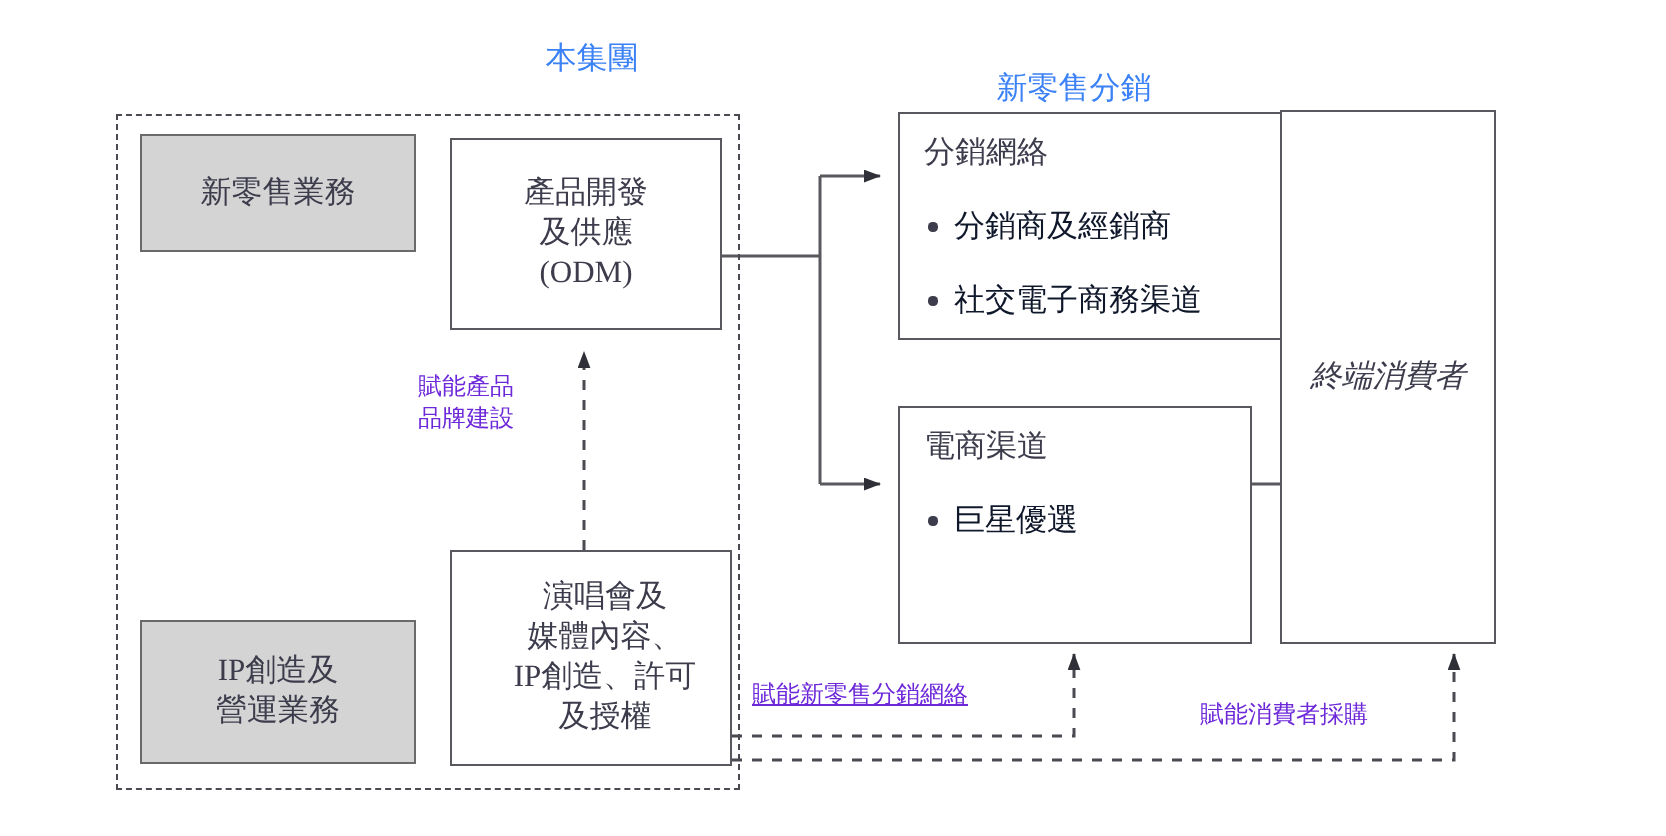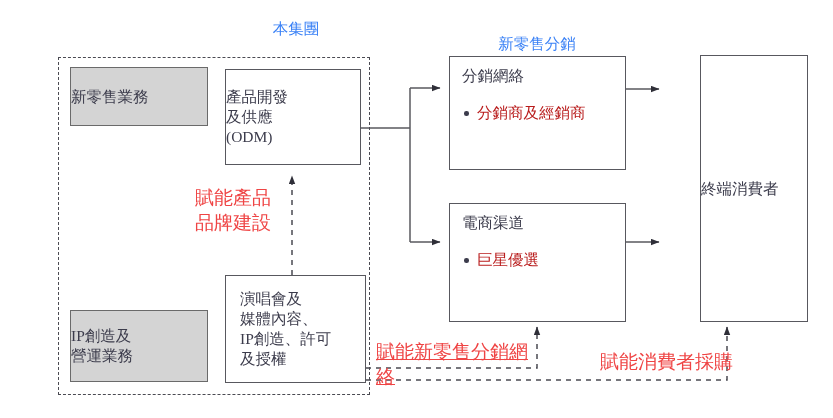--- a/index.html
+++ b/index.html
@@ -32,20 +32,21 @@
     background: #ffffff;
     display: flex;
     flex-direction: column;
     justify-content: center;
   }
   .node.shaded {
     background: #d4d4d4;
     border: 1.4px solid #6a6a6a;
   }
   .node-text {
+    text-align: center;
     line-height: 1.28;
     font-size: 15.5px;
     color: #3c3c4c;
     white-space: pre-line;
   }
 
   .group-box {
     position: absolute;
     box-sizing: border-box;
     border: 1.4px dashed #4a4a52;
@@ -53,39 +54,39 @@
   }
   .group-title {
     position: absolute;
     font-size: 15.5px;
     color: #3b82f6;
     text-align: center;
     white-space: nowrap;
   }
   .edge-label {
     position: absolute;
-    font-size: 19px;
-    color: #ef4444;
+    font-size: 12px;
+    color: #6d28d9;
     line-height: 1.3;
     text-align: center;
     white-space: pre-line;
   }
   .list-title {
     font-size: 15.5px;
     color: #3c3c4c;
     padding: 0 0 0 12px;
   }
   .bullets {
     list-style: none;
     margin: 0;
     padding: 0 0 0 14px;
   }
   .bullets li {
     font-size: 15.5px;
-    color: #b91c1c;
+    color: #0f172a;
     position: relative;
     padding-left: 13px;
     margin-top: 16px;
     white-space: nowrap;
   }
   .bullets li::before {
     content: "";
     position: absolute;
     left: 0;
     top: 8px;
@@ -162,39 +163,40 @@
 營運業務</div>
   </div>
 
   <div class="node" style="left:225px; top:275px; width:141px; height:108px;padding-left:14px;">
     <div class="node-text">演唱會及
 媒體內容、
 IP創造、許可
 及授權</div>
   </div>
 
-  <div class="node left-align" style="left:449px; top:56px; width:177px; height:114px; justify-content:flex-start;">
+  <div class="node left-align" style="left:449px; top:56px; width:192px; height:114px; justify-content:flex-start;">
     <div class="panel-inner">
       <div class="list-title">分銷網絡</div>
       <ul class="bullets">
         <li>分銷商及經銷商</li>
+        <li>社交電子商務渠道</li>
       </ul>
     </div>
   </div>
 
   <div class="node left-align" style="left:449px; top:203px; width:177px; height:119px; justify-content:flex-start;">
     <div class="panel-inner">
       <div class="list-title">電商渠道</div>
       <ul class="bullets">
         <li>巨星優選</li>
       </ul>
     </div>
   </div>
 
-  <div class="node" style="left:700px; top:55px; width:108px; height:267px;">
+  <div class="node" style="left:640px; top:55px; width:108px; height:267px;font-style:italic;">
     <div class="node-text">終端消費者</div>
   </div>
 
   <div class="edge-label" style="left:178px; top:186px; width:110px;">賦能產品
 品牌建設</div>
 
   <div class="edge-label" style="left:376px; top:340px; width:160px; text-align:left;text-decoration:underline;">賦能新零售分銷網絡</div>
 
   <div class="edge-label" style="left:568px; top:350px; width:160px; text-align:left;padding-left:32px;">賦能消費者採購</div>
 

